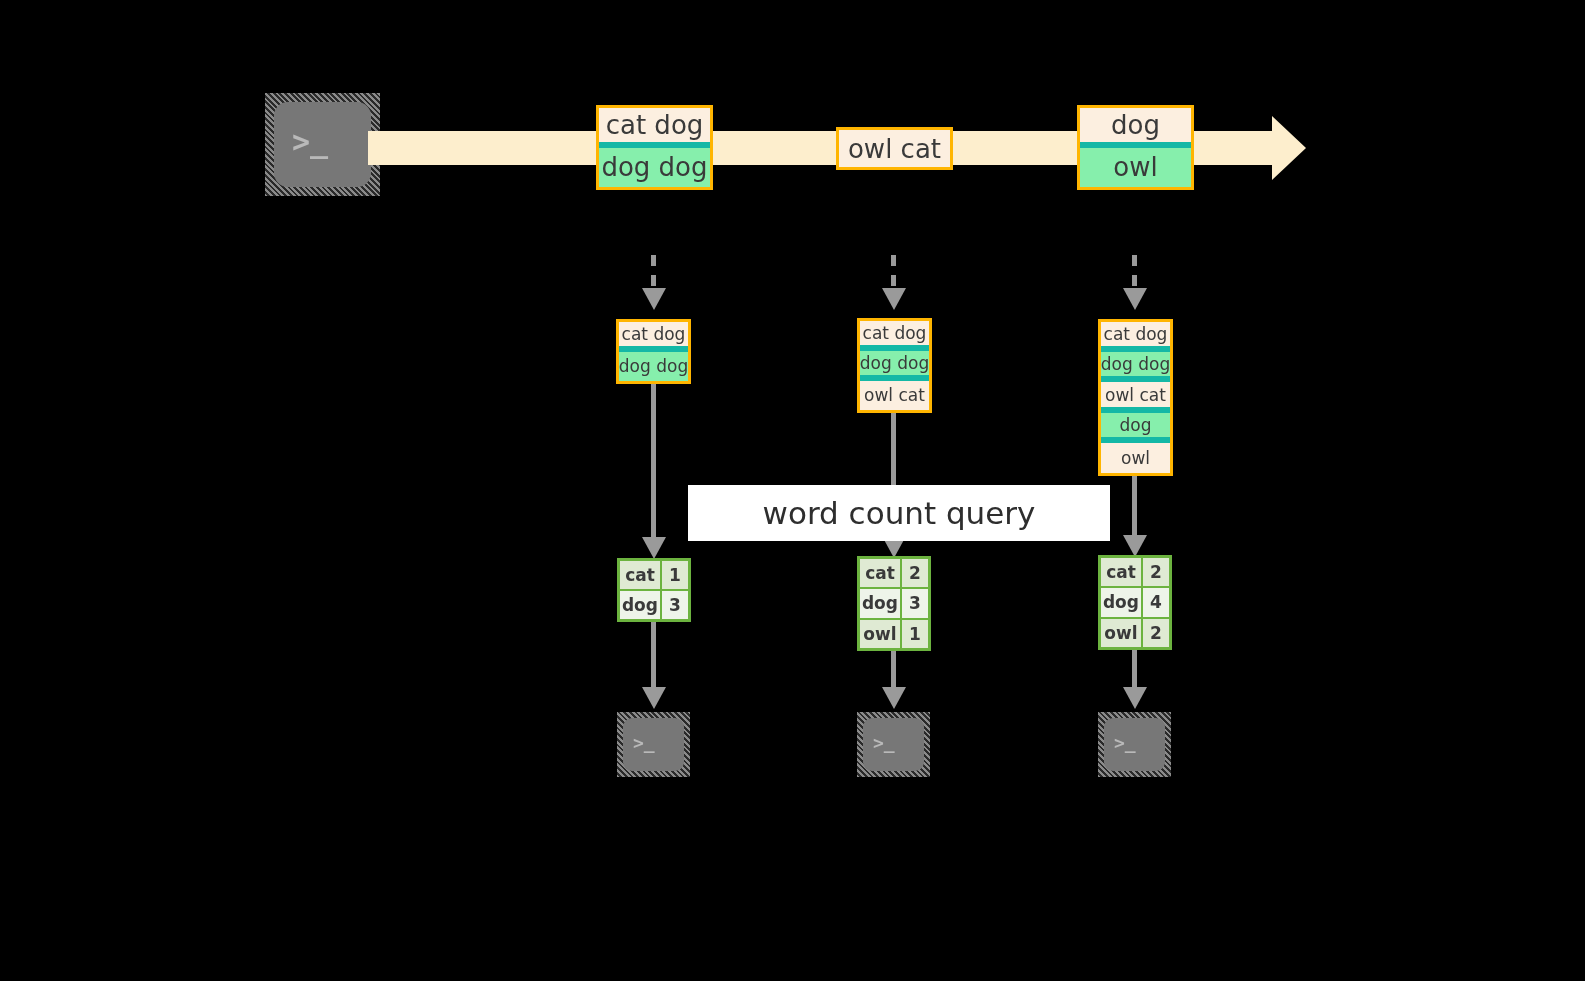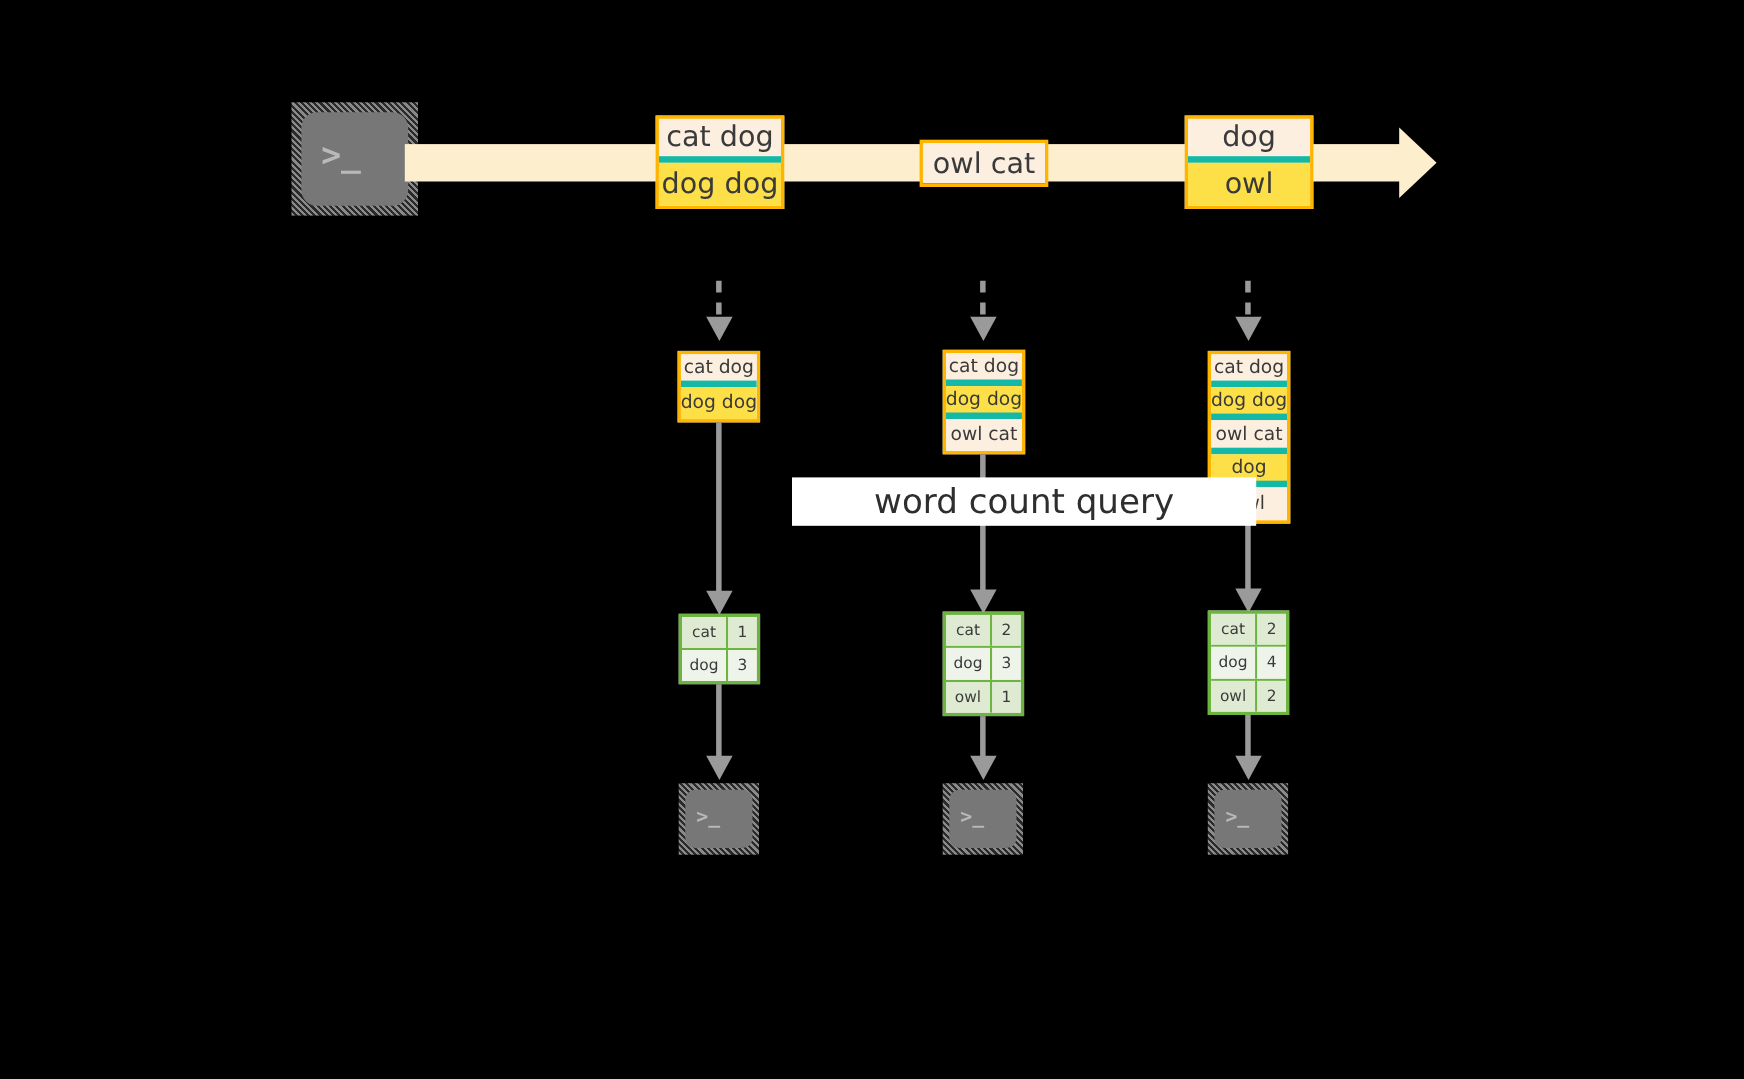--- a/index.html
+++ b/index.html
@@ -78,21 +78,21 @@
     box-sizing: border-box;
     display: flex;
     align-items: center;
     justify-content: center;
     color: #3a3a3a;
     white-space: nowrap;
     border-bottom: 6px solid #14b8a6;
     background: #fcefe0;
   }
   .rec .cell:last-child { border-bottom: none; }
-  .rec .cell.alt { background: #fde047; }
+  .rec .cell.alt { background: #86efac; }
 
   
   .rec.big .cell { font-size: 26px; height: 41px; }
   
   .rec.state .cell { font-size: 17px; height: 31px; }
 
   
   .tbl {
     position: absolute;
     box-sizing: border-box;
@@ -106,24 +106,25 @@
     display: flex;
     height: 31px;
     border-bottom: 2px solid #6cb33f;
   }
   .tbl .trow:last-child { border-bottom: none; }
   .tbl .tcell {
     box-sizing: border-box;
     display: flex;
     align-items: center;
     justify-content: center;
-    font-size: 14px;
+    font-size: 17px;
     color: #3a3a3a;
     background: #dfead3;
     white-space: nowrap;
+    font-weight: bold;
   }
   .tbl .trow.alt .tcell { background: #eef4e9; }
   .tbl .tcell.k { width: 48px; border-right: 2px solid #6cb33f; }
   .tbl .tcell.v { width: 30px; }
 
   
   .vline {
     position: absolute;
     width: 5px;
     background: #9a9a9a;
@@ -279,15 +280,15 @@
   </div>
 
   <div class="vline" style="left:1132px; top:650px; height:42px;"></div>
   <div class="vhead" style="left:1123px; top:687px;"></div>
 
   <div class="terminal small" style="left:1098px; top:712px; width:73px; height:65px;">
     <div class="tscreen"></div>
     <div class="prompt" style="left:16px; top:22px; font-size:18px;">&gt;_</div>
   </div>
 
-  <div class="query-label" style="left:688px; top:434px; width:422px; height:44px;margin-left:32px;">word count query</div>
+  <div class="query-label" style="left:688px; top:485px; width:422px; height:56px;">word count query</div>
 
 </div>
 
 </body></html>

